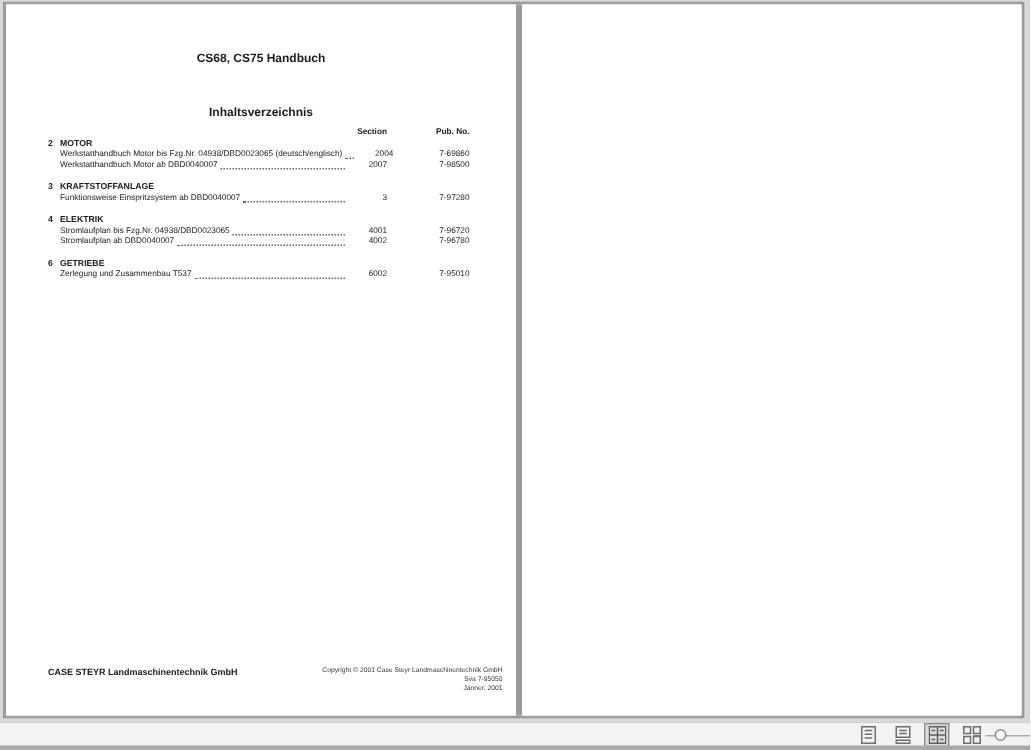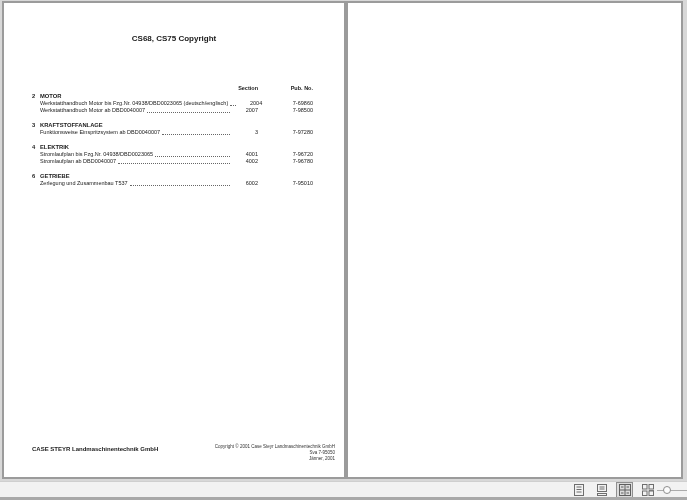--- a/index.html
+++ b/index.html
@@ -60,21 +60,22 @@
 </style>
 </head>
 <body>
 
 <div class="screen">
 
   <div class="content-frame">
 
     <div class="page-left">
 
-      <div class="doc-title t1">CS68, CS75 Copyright</div>
+      <div class="doc-title t1">CS68, CS75 Handbuch</div>
+      <div class="doc-title t3">Inhaltsverzeichnis</div>
 
       <div class="col-headers">
         <span class="col-sec-h">Section</span>
         <span class="col-pub-h">Pub. No.</span>
       </div>
 
       <div class="toc">
 
         <div class="toc-head first">
           <span class="num">2</span>

